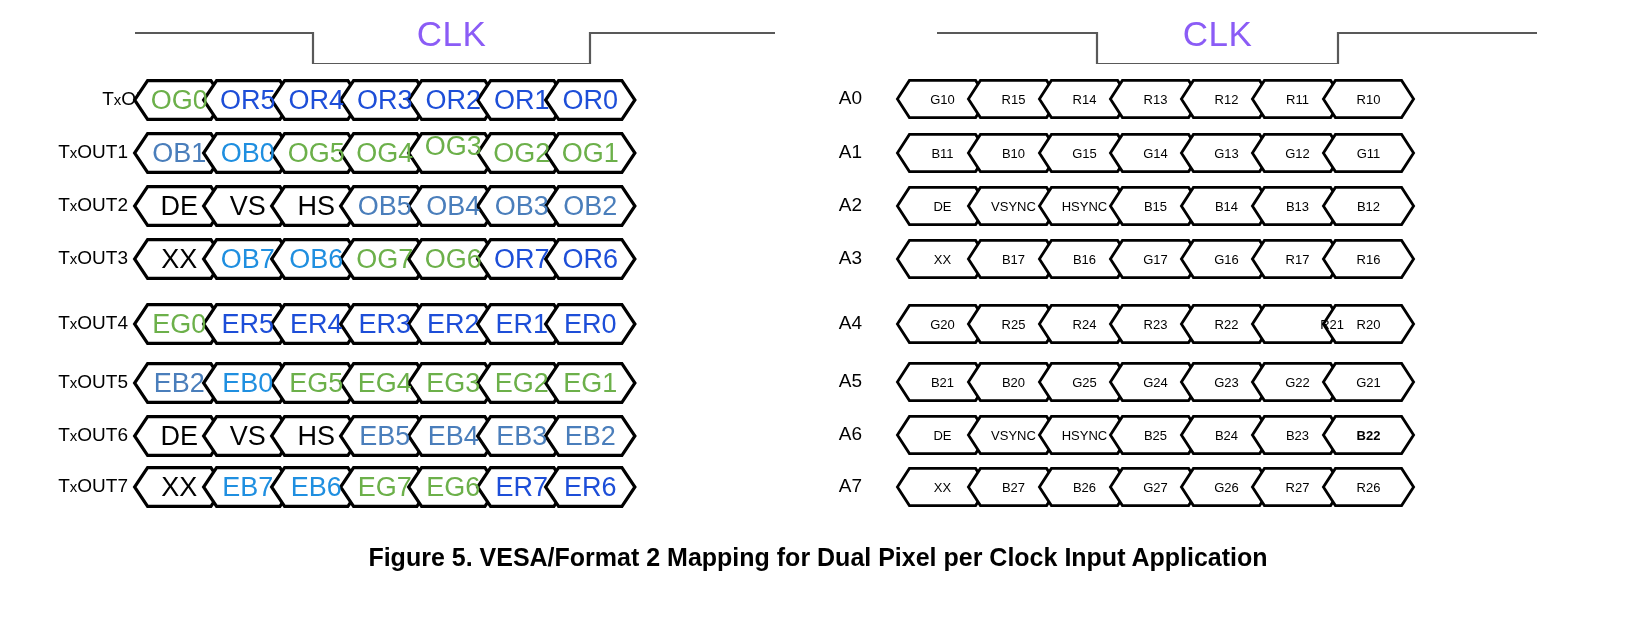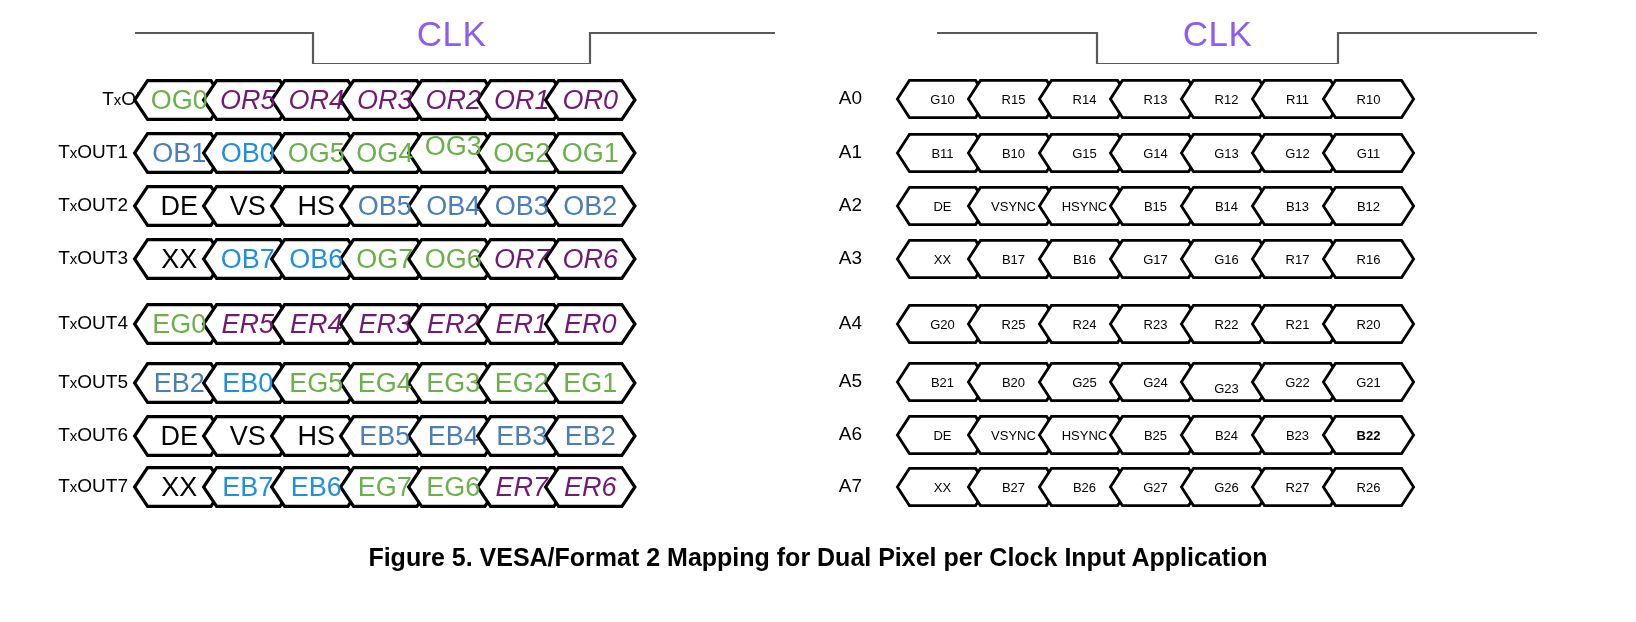--- a/index.html
+++ b/index.html
@@ -48,21 +48,21 @@
   .cell svg{position:absolute;left:0;top:0;overflow:visible;}
   .cell .txt{
     position:relative;
     z-index:2;
     line-height:1;
     white-space:nowrap;
   }
   .big .txt{font-size:27px;}
   .small .txt{font-size:13px;}
 
-  .c-red{color:#701a75;font-style:italic;}
+  .c-red{color:#1d4ed8;}
   .c-green{color:#6cb04a;}
   .c-blue{color:#4a7ebb;}
   .c-blue2{color:#1f8fe0;}
   .c-black{color:#000000;}
 
   
   .caption{
     position:absolute;
     left:0;right:0;
     top:543px;
@@ -662,21 +662,21 @@
               <path d="M 13.4 1.4 L 79.6 1.4 L 91.6 20 L 79.6 38.6 L 13.4 38.6 L 1.4 20 Z" fill="#ffffff" stroke="#000000" stroke-width="2.8" stroke-linejoin="miter"></path>
             </svg>
             <span class="txt c-black">R23</span>
           </div>
           <div class="cell small" style="width: 93px; height: 40px; margin-left: -22px;">
             <svg width="93" height="40" viewBox="0 0 93 40">
               <path d="M 13.4 1.4 L 79.6 1.4 L 91.6 20 L 79.6 38.6 L 13.4 38.6 L 1.4 20 Z" fill="#ffffff" stroke="#000000" stroke-width="2.8" stroke-linejoin="miter"></path>
             </svg>
             <span class="txt c-black">R22</span>
           </div>
-          <div class="cell small" style="width: 93px; height: 40px; margin-left: -22px;">
+          <div class="cell small" style="width: 93px; height: 40px; margin-left: -22px; justify-content: flex-end;">
             <svg width="93" height="40" viewBox="0 0 93 40">
               <path d="M 13.4 1.4 L 79.6 1.4 L 91.6 20 L 79.6 38.6 L 13.4 38.6 L 1.4 20 Z" fill="#ffffff" stroke="#000000" stroke-width="2.8" stroke-linejoin="miter"></path>
             </svg>
             <span class="txt c-black">R21</span>
           </div>
           <div class="cell small" style="width: 93px; height: 40px; margin-left: -22px;">
             <svg width="93" height="40" viewBox="0 0 93 40">
               <path d="M 13.4 1.4 L 79.6 1.4 L 91.6 20 L 79.6 38.6 L 13.4 38.6 L 1.4 20 Z" fill="#ffffff" stroke="#000000" stroke-width="2.8" stroke-linejoin="miter"></path>
             </svg>
             <span class="txt c-black">R20</span>
@@ -701,21 +701,21 @@
               <path d="M 13.4 1.4 L 79.6 1.4 L 91.6 20 L 79.6 38.6 L 13.4 38.6 L 1.4 20 Z" fill="#ffffff" stroke="#000000" stroke-width="2.8" stroke-linejoin="miter"></path>
             </svg>
             <span class="txt c-black">G25</span>
           </div>
           <div class="cell small" style="width: 93px; height: 40px; margin-left: -22px;">
             <svg width="93" height="40" viewBox="0 0 93 40">
               <path d="M 13.4 1.4 L 79.6 1.4 L 91.6 20 L 79.6 38.6 L 13.4 38.6 L 1.4 20 Z" fill="#ffffff" stroke="#000000" stroke-width="2.8" stroke-linejoin="miter"></path>
             </svg>
             <span class="txt c-black">G24</span>
           </div>
-          <div class="cell small" style="width: 93px; height: 52px; margin-left: -22px;">
+          <div class="cell small" style="width: 93px; height: 40px; margin-left: -22px;">
             <svg width="93" height="40" viewBox="0 0 93 40">
               <path d="M 13.4 1.4 L 79.6 1.4 L 91.6 20 L 79.6 38.6 L 13.4 38.6 L 1.4 20 Z" fill="#ffffff" stroke="#000000" stroke-width="2.8" stroke-linejoin="miter"></path>
             </svg>
             <span class="txt c-black">G23</span>
           </div>
           <div class="cell small" style="width: 93px; height: 40px; margin-left: -22px;">
             <svg width="93" height="40" viewBox="0 0 93 40">
               <path d="M 13.4 1.4 L 79.6 1.4 L 91.6 20 L 79.6 38.6 L 13.4 38.6 L 1.4 20 Z" fill="#ffffff" stroke="#000000" stroke-width="2.8" stroke-linejoin="miter"></path>
             </svg>
             <span class="txt c-black">G22</span>

